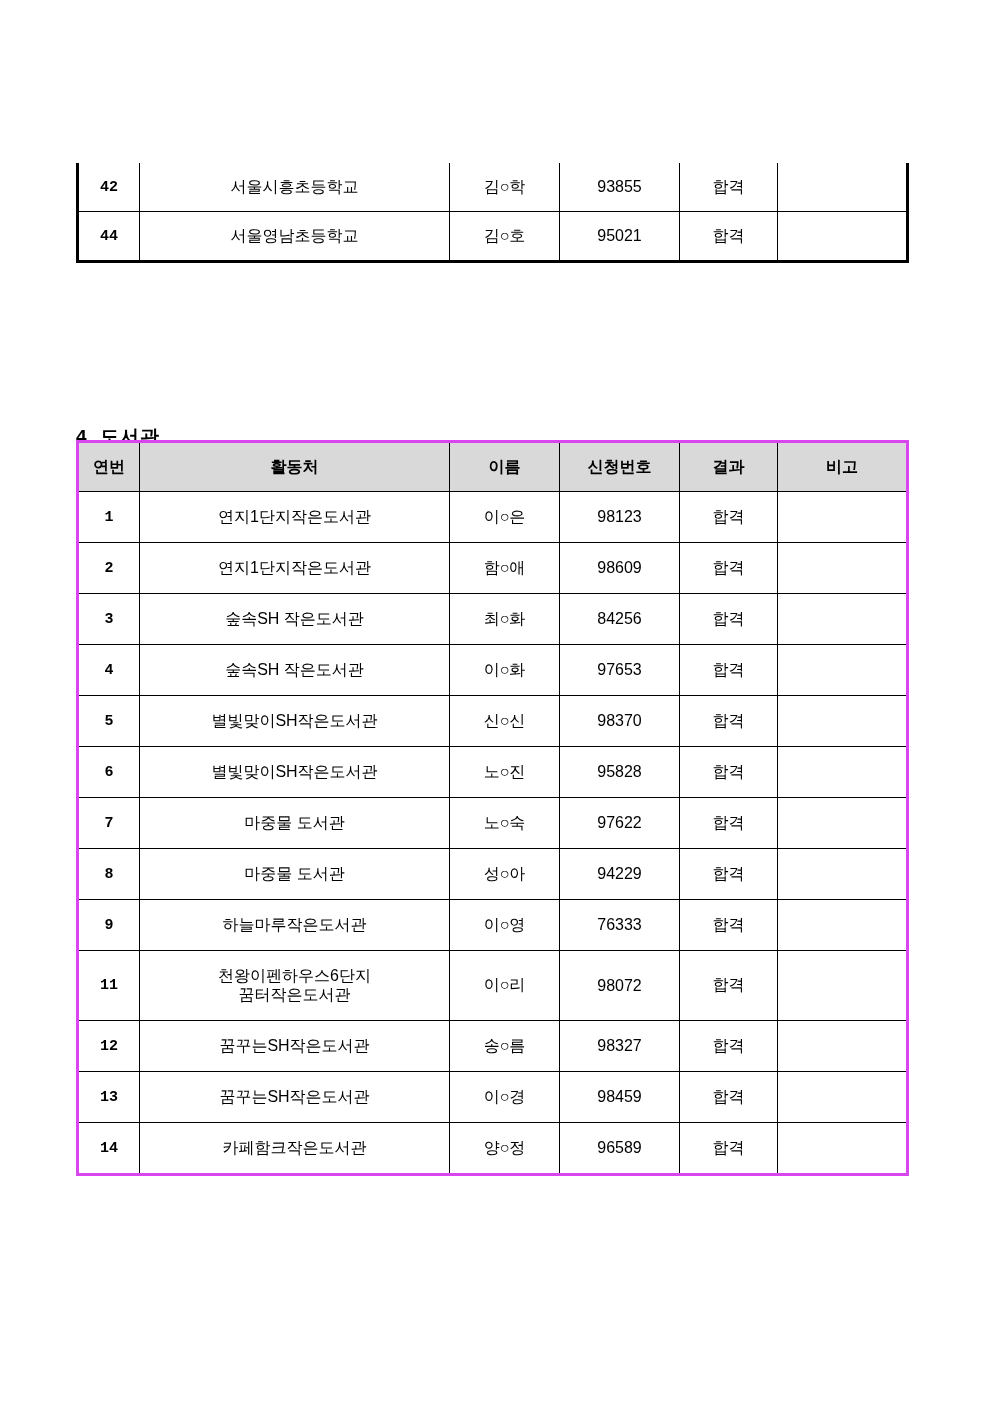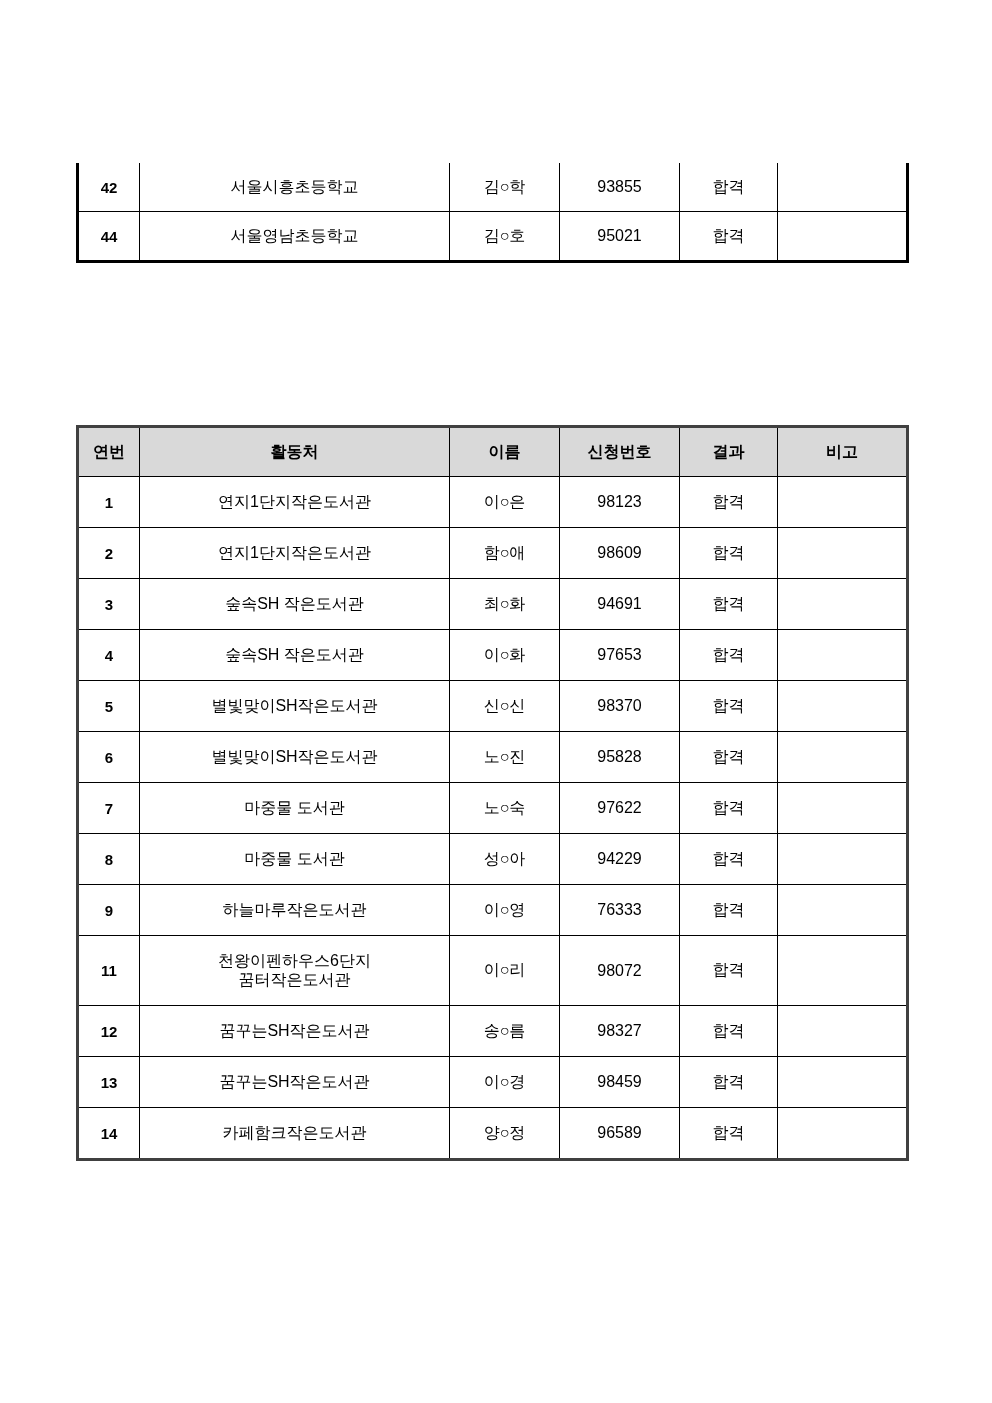--- a/index.html
+++ b/index.html
@@ -41,22 +41,22 @@
     border-top: none;
   }
   #top-table td {
     height: 48px;
   }
 
   
   #library-table {
     position: absolute;
     left: 76px;
-    top: 425px;
-    border: 3px solid #404040;
+    top: 440px;
+    border: 3px solid #d946ef;
   }
   #library-table th,
   #library-table td {
     border: 1px solid #000;
   }
   #library-table th {
     background: #d9d9d9;
     font-weight: 700;
     font-size: 16px;
     height: 48px;
@@ -72,20 +72,21 @@
   td {
     text-align: center;
     vertical-align: middle;
     font-size: 16px;
     padding: 0 2px;
     overflow: hidden;
   }
   td.col-no {
     font-weight: 700;
     font-size: 15px;
+    font-family: Liberation Mono, monospace;
   }
   td.col-org {
     white-space: pre-line;
     line-height: 1.18;
   }
 
   .section-title {
     position: absolute;
     left: 76px;
     top: 424px;
@@ -163,21 +164,21 @@
           <td class="col-org">연지1단지작은도서관</td>
           <td class="col-name">함○애</td>
           <td class="col-appno">98609</td>
           <td class="col-result">합격</td>
           <td class="col-note"></td>
         </tr>
         <tr>
           <td class="col-no">3</td>
           <td class="col-org">숲속SH 작은도서관</td>
           <td class="col-name">최○화</td>
-          <td class="col-appno">94691</td>
+          <td class="col-appno">84256</td>
           <td class="col-result">합격</td>
           <td class="col-note"></td>
         </tr>
         <tr>
           <td class="col-no">4</td>
           <td class="col-org">숲속SH 작은도서관</td>
           <td class="col-name">이○화</td>
           <td class="col-appno">97653</td>
           <td class="col-result">합격</td>
           <td class="col-note"></td>

